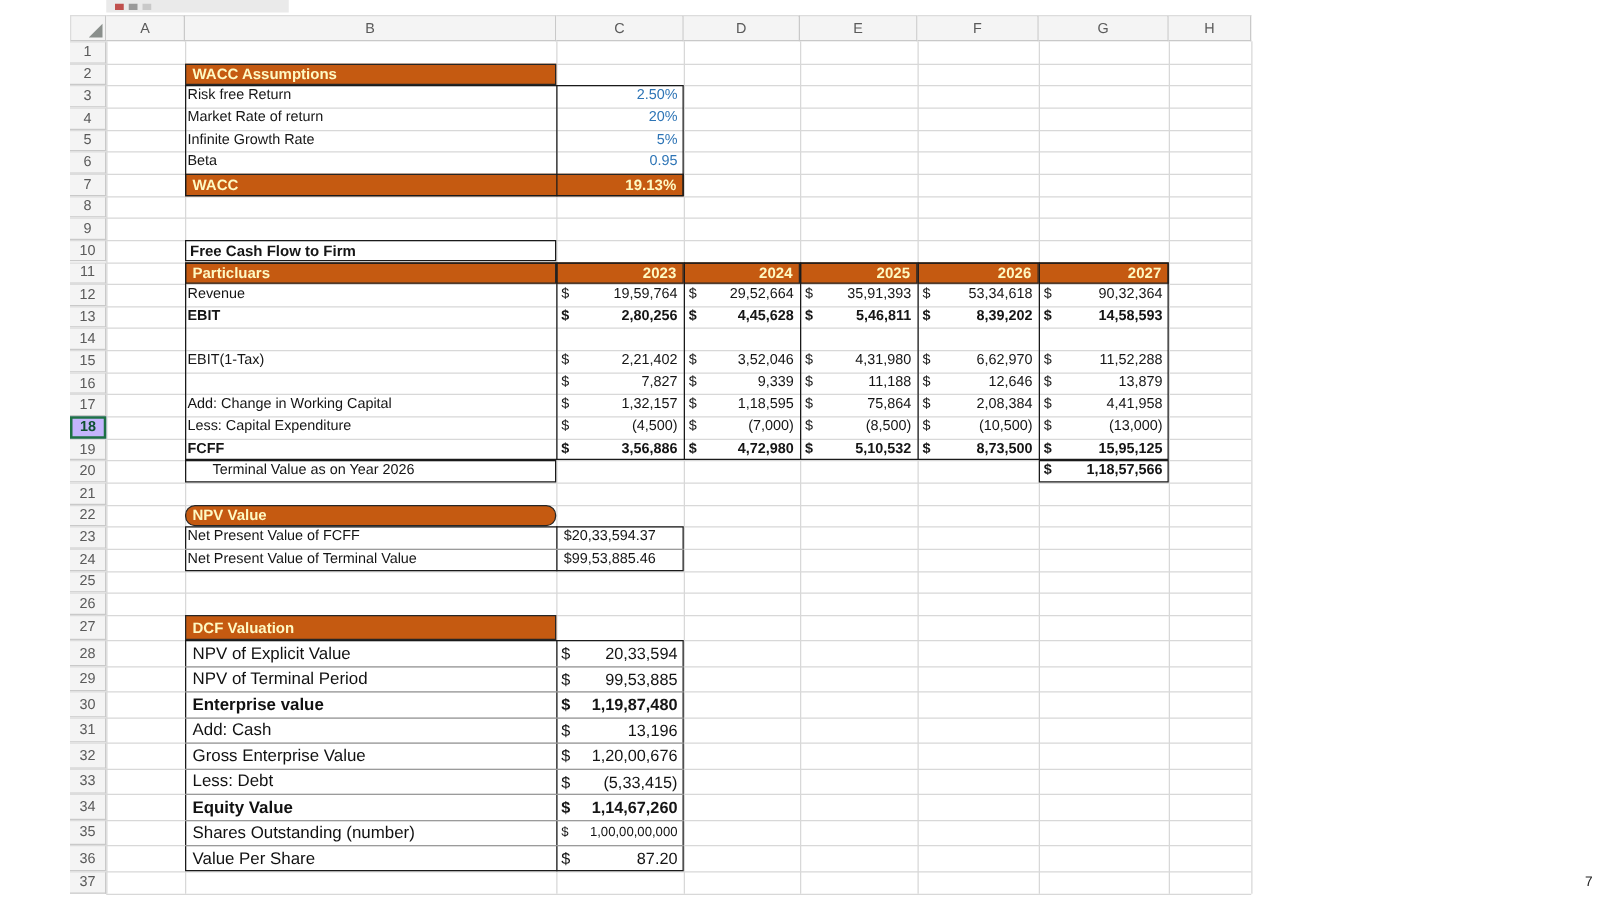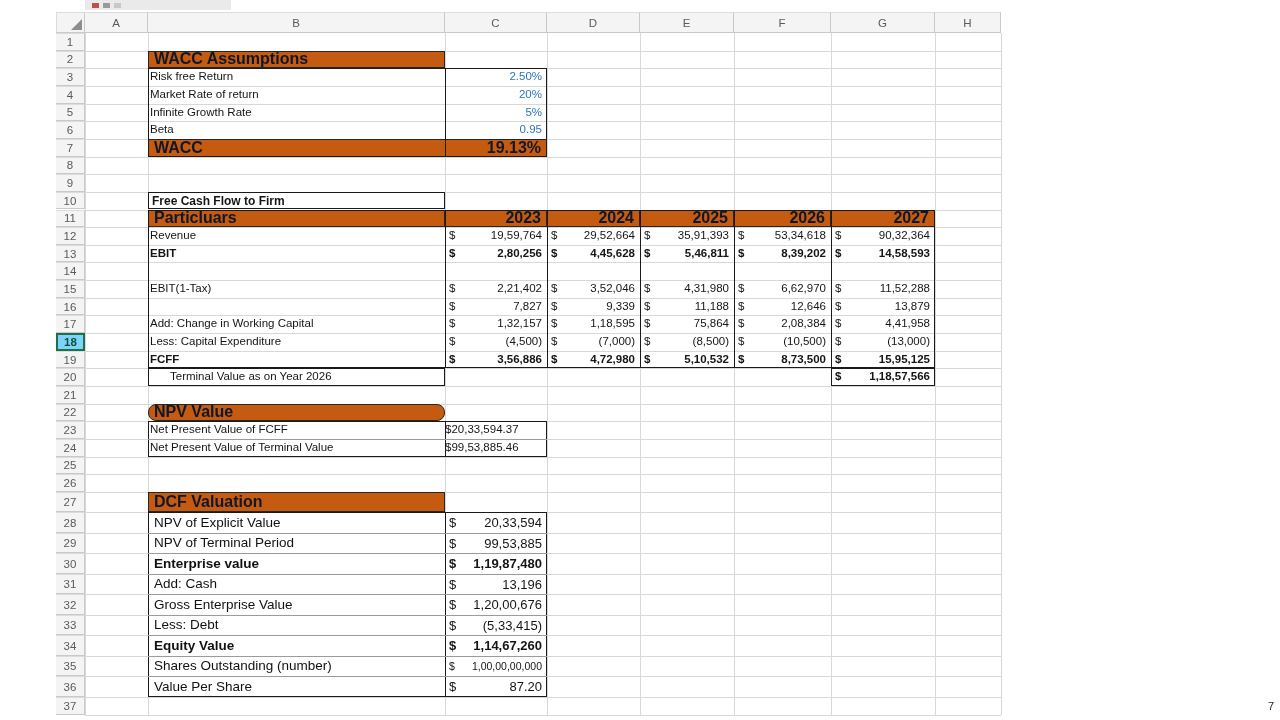--- a/index.html
+++ b/index.html
@@ -7,36 +7,36 @@
     font-family:"Liberation Sans",sans-serif;}
   #sheet{position:relative;width:1280px;height:720px;background:#fff}
 
   
   .colhdr,.rowhdr,#corner{position:absolute;background:#f4f4f4;color:#5a5a5a;
     font-size:11.5px;display:flex;align-items:center;justify-content:center;
     border-right:1px solid #c9c9c9;border-bottom:1px solid #c9c9c9;border-top:1px solid #dcdcdc;z-index:3}
   #corner{border-left:1px solid #dcdcdc;overflow:hidden}
   #corner .tri{position:absolute;right:2px;bottom:2px;width:0;height:0;
     border-left:11px solid transparent;border-bottom:11px solid #8a8f8c}
-  .rowhdr.sel{background:#7dd3fc;border:2px solid var(--green);color:#0f5132;font-weight:bold;z-index:4}
+  .rowhdr.sel{background:#c4b5fd;border:2px solid var(--green);color:#0f5132;font-weight:bold;z-index:4}
   .gl{position:absolute;background:#d8d8d8;z-index:1;pointer-events:none}
 
   
   .cell{position:absolute;display:flex;align-items:center;font-size:11.5px;color:#151515;
     z-index:2;overflow:hidden;white-space:nowrap;line-height:1}
   .lbl{padding-left:2px}
   .boldlbl{font-weight:bold;padding-left:4px;font-size:12px}
-  .bar{background:var(--accent);color:#0f172a;font-weight:bold;border:1px solid #262626;
-    padding-left:5px;z-index:3;font-size:16px}
+  .bar{background:var(--accent);color:#fef9c3;font-weight:bold;border:1px solid #262626;
+    padding-left:5px;z-index:3;font-size:12px}
   .flexrow{justify-content:space-between;padding-right:5px}
   .bluev{color:var(--blue);justify-content:flex-end;padding-right:5px}
   .yr{justify-content:flex-end;padding-right:5px}
   .acct{justify-content:space-between;padding:0 5px 0 4px}
   .bold{font-weight:bold}
-  .npvv{}
+  .npvv{padding-left:6px}
   .dcflbl{font-size:13.5px;padding-left:6px;color:#111}
   .dcfval{font-size:13px}
   .dcfval.small .c,.dcfval.small .v{font-size:10.5px}
 
   
   .bdr,.vl,.hl{position:absolute;pointer-events:none;z-index:5;background:transparent}
   .bdr{border:1px solid #1a1a1a}
   .vl{border-left:1px solid #1a1a1a}
   .hl{border-top:1px solid #9b9b9b}
 

